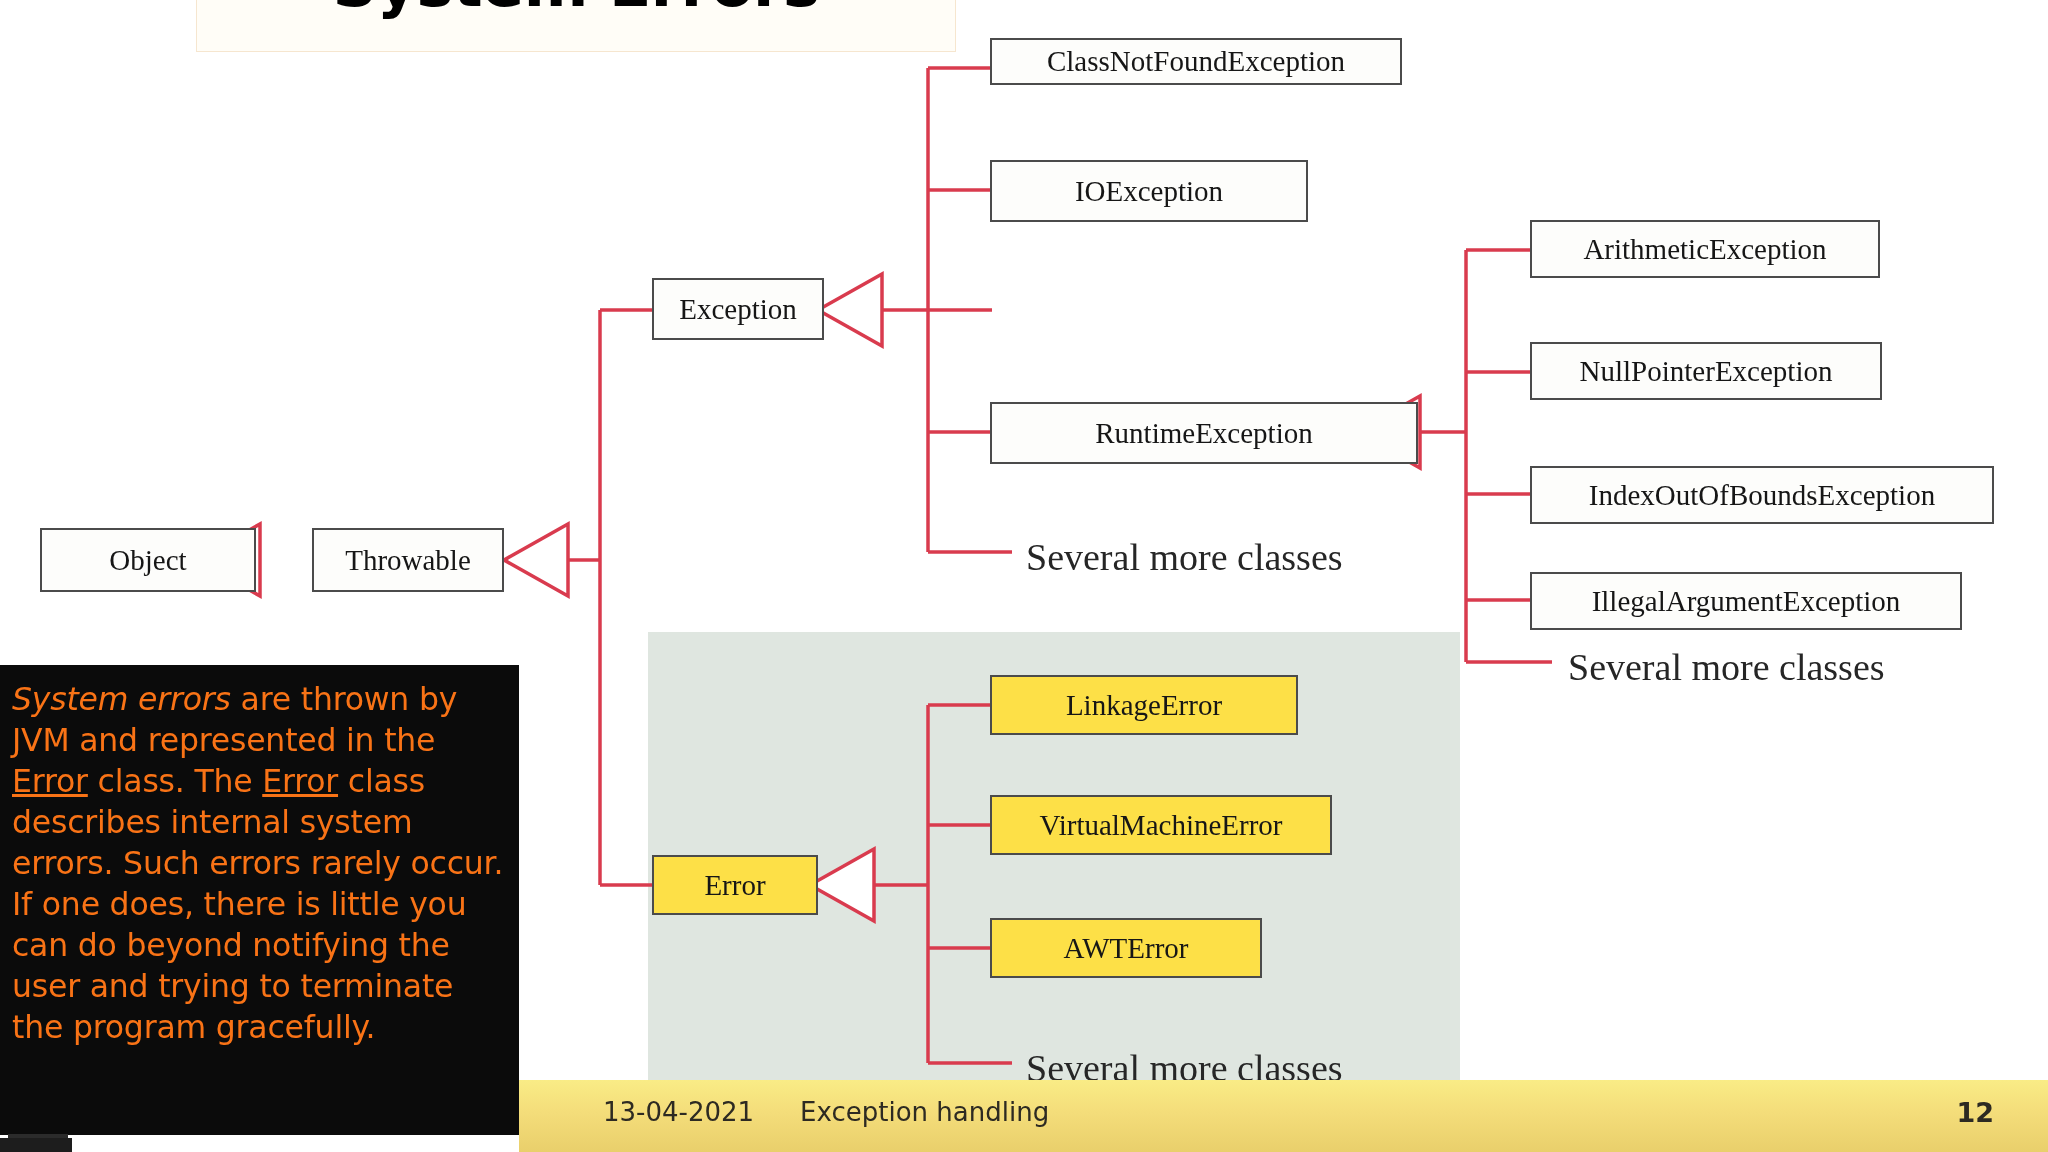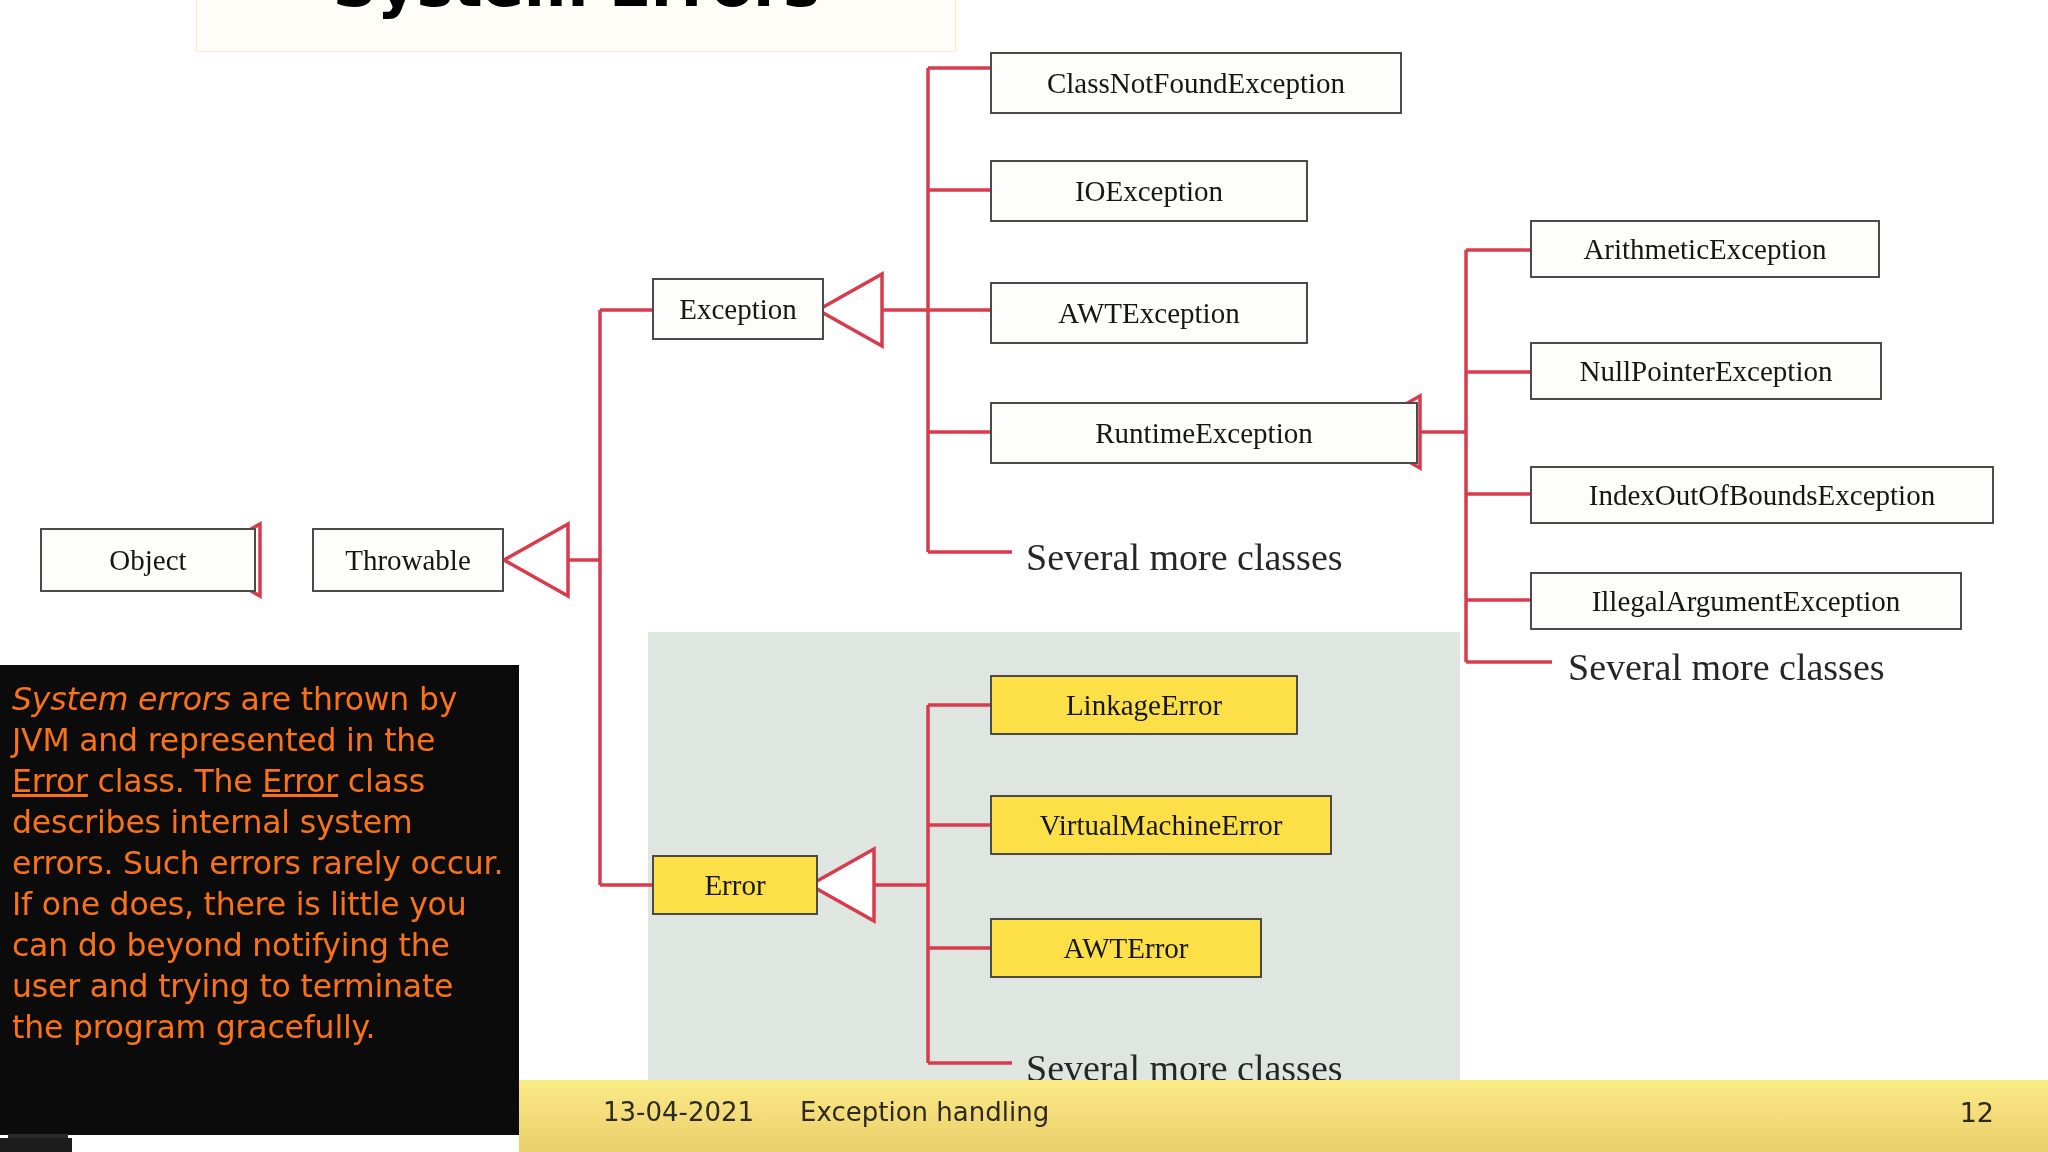--- a/index.html
+++ b/index.html
@@ -147,21 +147,21 @@
     height: 80px;
     display: flex;
     align-items: center;
     font-family: "DejaVu Sans", "Liberation Sans", sans-serif;
     font-size: 26px;
     color: #2d2a22;
     justify-content: flex-end;
   }
   #footer-date { margin-left: 84px; }
   #footer-subject { margin-left: 46px; }
-  #footer-page { margin-left: auto; margin-right: 54px; font-size: 27px; }
+  #footer-page { margin-left: auto; margin-right: 54px; font-size: 27px; font-weight: bold; }
 
   
   #bottom-stub {
     position: absolute;
     left: 0;
     bottom: 0;
     width: 72px;
     height: 14px;
     background: #1d1d1d;
   }
@@ -222,23 +222,22 @@
         <polygon points="810,885 874,849 874,921"></polygon>
       </g>
     </svg>
 
     <div class="node" style="left:40px;  top:528px; width:216px; height:64px;">Object</div>
     <div class="node" style="left:312px; top:528px; width:192px; height:64px;">Throwable</div>
 
     <div class="node" style="left:652px; top:278px; width:172px; height:62px;">Exception</div>
     <div class="node on-panel" style="left:652px; top:855px; width:166px; height:60px;">Error</div>
 
-    <div class="node" style="left:990px; top:52px;  width:412px; height:62px;">ClassNotFoundException</div>
+    <div class="node" style="left:990px; top:38px;  width:412px; height:47px;">ClassNotFoundException</div>
     <div class="node" style="left:990px; top:160px; width:318px; height:62px;">IOException</div>
-    <div class="node" style="left:990px; top:282px; width:318px; height:62px;">AWTException</div>
     <div class="node" style="left:990px; top:402px; width:428px; height:62px;">RuntimeException</div>
     <div class="leafnote" style="left:1026px; top:538px;">Several more classes</div>
 
     <div class="node" style="left:1530px; top:220px; width:350px; height:58px;">ArithmeticException</div>
     <div class="node" style="left:1530px; top:342px; width:352px; height:58px;">NullPointerException</div>
     <div class="node" style="left:1530px; top:466px; width:464px; height:58px;">IndexOutOfBoundsException</div>
     <div class="node" style="left:1530px; top:572px; width:432px; height:58px;">IllegalArgumentException</div>
     <div class="leafnote" style="left:1568px; top:648px;">Several more classes</div>
 
     <div class="node on-panel" style="left:990px; top:675px; width:308px; height:60px;">LinkageError</div>

